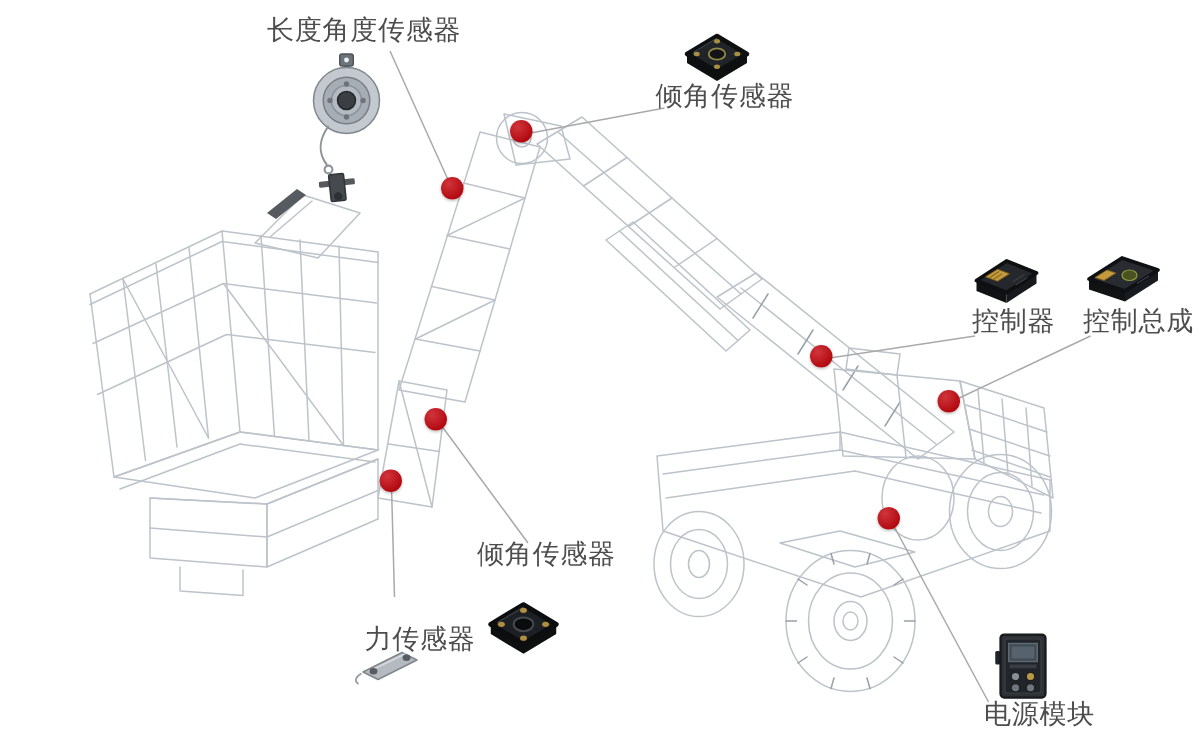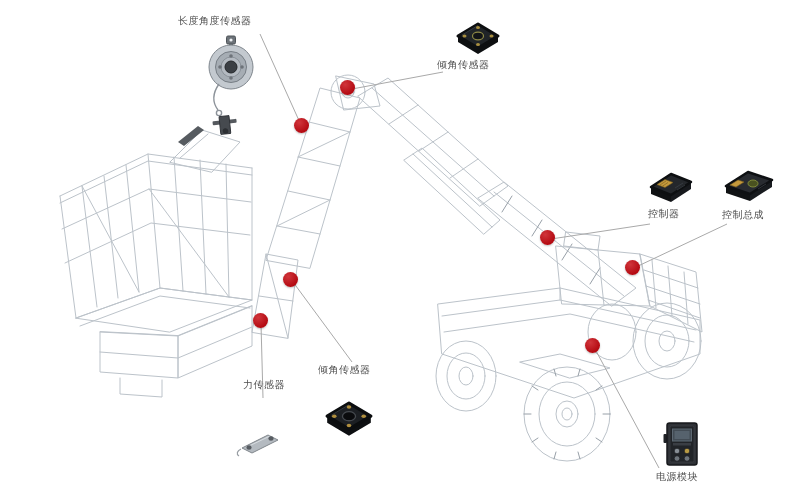--- a/index.html
+++ b/index.html
@@ -23,21 +23,21 @@
   g[data-name="machine-wireframe"] .wf-dark{stroke:#98a0a8;stroke-width:1;}
   g[data-name="machine-wireframe"] .wf-fill{stroke:none;}
   .callout-line{stroke:var(--line,#a9a9a9);stroke-width:1;}
   .marker-dot{
     position:absolute;width:15px;height:15px;border-radius:50%;
     background:radial-gradient(circle at 35% 30%, #d0353b, var(--marker,#a50409) 75%);
     box-shadow:0 1px 2px rgba(0,0,0,.25);
   }
   .callout-label{
     position:absolute;
-    font-size:10px;line-height:16px;
+    font-size:18px;line-height:16px;
     color:var(--label_text,#4d4d4d);
     white-space:nowrap;
     letter-spacing:.5px;
   }
   .icon-svg{position:absolute;}
 </style>
 </head>
 <body>
 
 <div class="stage" data-name="sensor-application-diagram">
@@ -167,24 +167,24 @@
   <div class="marker-dot" style="left:294px;top:118px;" data-name="marker-length-angle-sensor"></div>
   <div class="marker-dot" style="left:340px;top:80px;" data-name="marker-tilt-sensor-top"></div>
   <div class="marker-dot" style="left:283px;top:272px;" data-name="marker-tilt-sensor-bottom"></div>
   <div class="marker-dot" style="left:253px;top:313px;" data-name="marker-force-sensor"></div>
   <div class="marker-dot" style="left:540px;top:230px;" data-name="marker-controller"></div>
   <div class="marker-dot" style="left:625px;top:260px;" data-name="marker-power-module"></div>
   <div class="marker-dot" style="left:585px;top:338px;" data-name="marker-control-assembly"></div>
 
   <div class="callout-label" style="left:178px;top:13px;" data-name="label-length-angle-sensor">长度角度传感器</div>
   <div class="callout-label" style="left:437px;top:57px;" data-name="label-tilt-sensor-top">倾角传感器</div>
-  <div class="callout-label" style="left:648px;top:207px;font-family:Liberation Mono, monospace;" data-name="label-controller">控制器</div>
+  <div class="callout-label" style="left:648px;top:207px;" data-name="label-controller">控制器</div>
   <div class="callout-label" style="left:722px;top:207px;" data-name="label-power-module">控制总成</div>
   <div class="callout-label" style="left:318px;top:362px;" data-name="label-tilt-sensor-bottom">倾角传感器</div>
-  <div class="callout-label" style="left:243px;top:377px;" data-name="label-force-sensor">力传感器</div>
+  <div class="callout-label" style="left:243px;top:419px;" data-name="label-force-sensor">力传感器</div>
   <div class="callout-label" style="left:656px;top:469px;" data-name="label-control-assembly">电源模块</div>
 
   <svg class="icon-svg" style="left:202px;top:30px;" width="56" height="110" viewBox="0 0 56 110" data-name="cable-reel-sensor-icon">
     <rect x="27" y="13" width="4" height="4" fill="#6d7379"></rect>
     <rect x="24.5" y="6" width="9" height="8" rx="1.5" fill="#6d7379" stroke="#4e5459"></rect>
     <circle cx="29" cy="10" r="1.6" fill="#eef1f4"></circle>
     <circle cx="29" cy="37" r="22" fill="#c3c9cf" stroke="#80878e"></circle>
     <circle cx="29" cy="37" r="15.5" fill="#a6adb4" stroke="#777e85"></circle>
     <circle cx="29" cy="37" r="10" fill="#b4bac1" stroke="#8b9299"></circle>
     <circle cx="29" cy="37" r="6" fill="#3b3f44" stroke="#24272a"></circle>

